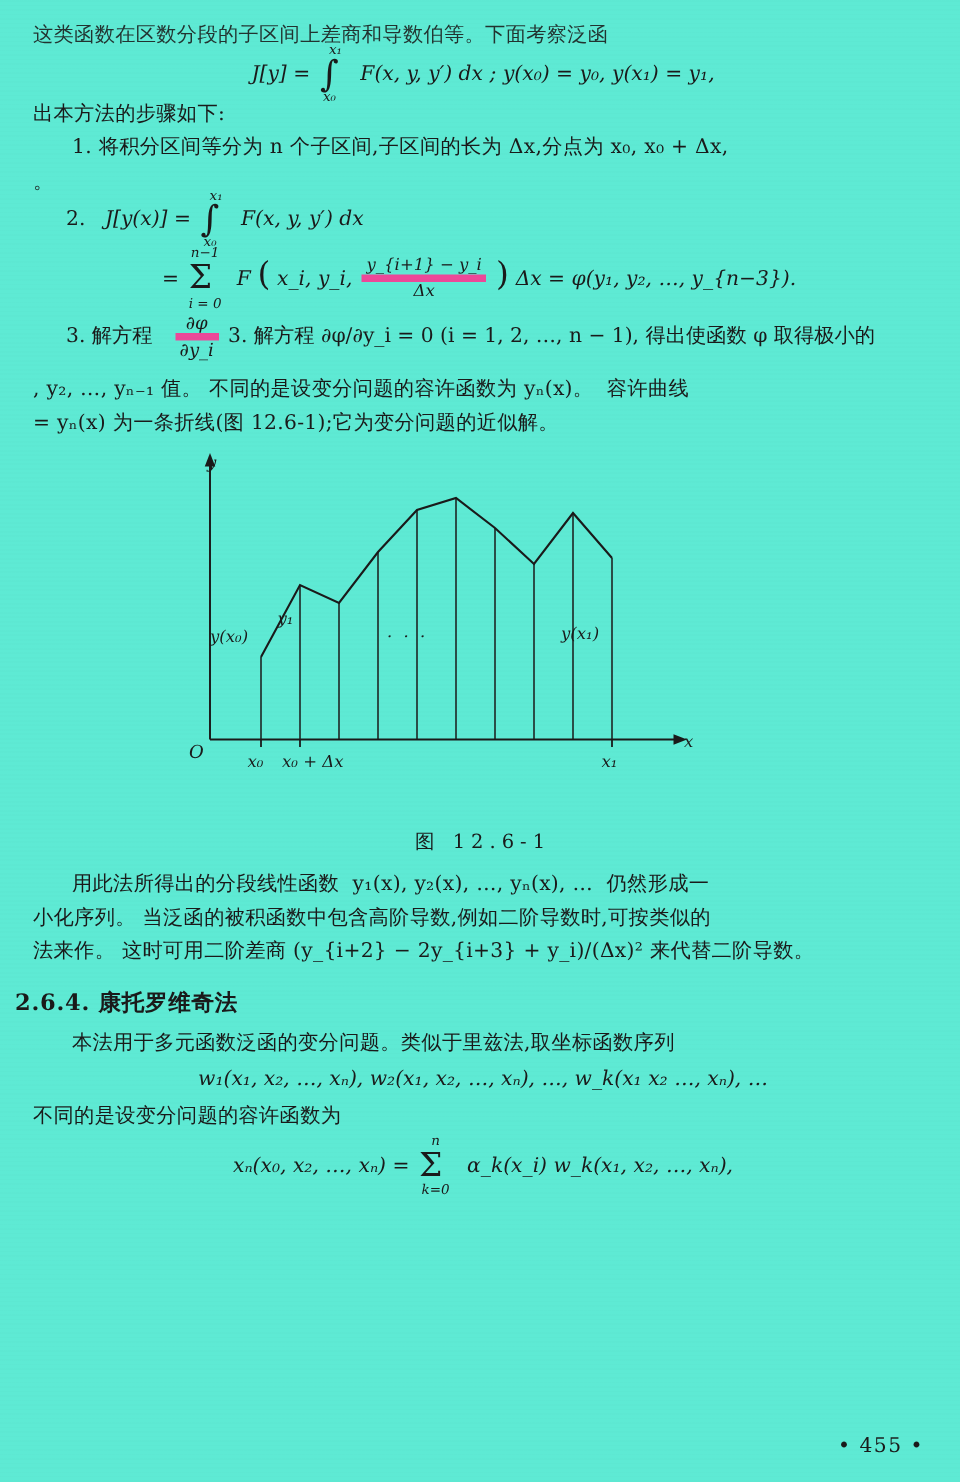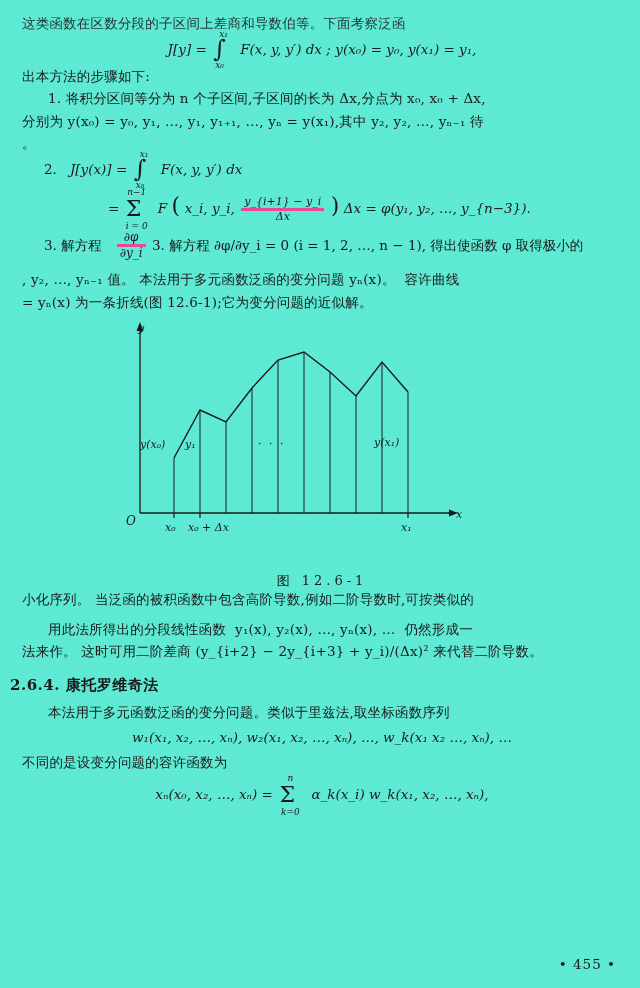--- a/index.html
+++ b/index.html
@@ -62,21 +62,21 @@
   }
   .frac {
     display: inline-block;
     vertical-align: middle;
     text-align: center;
     font-size: 11px;
     line-height: 1.1;
     margin: 0 2px;
   }
   .frac .num { display: block; padding: 0 3px; }
-  .frac .den { display: block; border-top: 3px solid #ec4899; padding: 0 3px; }
+  .frac .den { display: block; border-top: 5px solid #ec4899; padding: 0 3px; }
   .intg {
     display: inline-block;
     position: relative;
     font-size: 24px;
     font-style: normal;
     line-height: .8;
     vertical-align: middle;
     margin: 0 10px 0 2px;
   }
   .intg .lim-top {
@@ -155,21 +155,20 @@
 
     <div class="mathline">
       <span class="math">J[y] =</span>
       <span class="intg">∫<span class="lim-top">x₁</span><span class="lim-bot">x₀</span></span>
       <span class="math">F(x, y, y′) dx ;</span>
       <span class="math">y(x₀) = y₀,  y(x₁) = y₁,</span>
     </div>
 
     <p class="line">出本方法的步骤如下:</p>
     <p class="line indent1">1. 将积分区间等分为 n 个子区间,子区间的长为 Δx,分点为 x₀, x₀ + Δx,</p>
-    <p class="line">分别为 y(x₀) = y₀, y₁, …, y₁, y₁₊₁, …, yₙ = y(x₁),其中 y₂, y₂, …, yₙ₋₁ 待</p>
     <p class="line">。</p>
 
     <div class="mathline" style="text-align:left; padding-left:22px;">
       <span class="math" style="font-style:normal;">2.&nbsp;&nbsp;</span>
       <span class="math">J[y(x)] =</span>
       <span class="intg">∫<span class="lim-top">x₁</span><span class="lim-bot">x₀</span></span>
       <span class="math">F(x, y, y′) dx</span>
     </div>
 
     <div class="mathline" style="text-align:left; padding-left:86px; margin-top:14px;">
@@ -188,21 +187,21 @@
 
     <div class="mathline" style="text-align:left; padding-left:22px; margin-top:8px;">
       <span style="font-style:normal; font-size:13.5px;">3. 解方程&nbsp;&nbsp;</span>
       <span class="frac" style="font-size:12px;">
         <span class="num">∂φ</span>
         <span class="den">∂y_i</span>
       </span>
       <span style="font-style:normal; font-size:13.5px;">3. 解方程  ∂φ/∂y_i  = 0 (i = 1, 2, …, n − 1), 得出使函数 φ 取得极小的</span>
     </div>
 
-    <p class="line" style="margin-top:10px;">, y₂, …, yₙ₋₁ 值。 本法用于多元函数泛函的变分问题 yₙ(x)。  容许曲线</p>
+    <p class="line" style="margin-top:10px;">, y₂, …, yₙ₋₁ 值。 不同的是设变分问题的容许函数为 yₙ(x)。  容许曲线</p>
     <p class="line">= yₙ(x) 为一条折线(图 12.6-1);它为变分问题的近似解。</p>
 
     <div class="figwrap">
       <svg width="600" height="250" viewBox="0 0 600 250">
 
         <line x1="118" y1="10" x2="118" y2="195" stroke="#1a1a1a" stroke-width="1.3"></line>
         <line x1="118" y1="195" x2="430" y2="195" stroke="#1a1a1a" stroke-width="1.3"></line>
         <polygon points="118,4 114.5,13 121.5,13" fill="#1a1a1a"></polygon>
         <polygon points="436,195 427,191.5 427,198.5" fill="#1a1a1a"></polygon>
 
@@ -224,29 +223,29 @@
         <line x1="386" y1="195" x2="386" y2="200" stroke="#1a1a1a" stroke-width="1.2"></line>
       </svg>
 
       <span class="fig-label" style="left:116px; top:4px;">y</span>
       <span class="fig-label" style="left:434px; top:190px;">x</span>
       <span class="fig-label" style="left:104px; top:196px; font-size:12px;">O</span>
       <span class="fig-label" style="left:143px; top:203px;">x₀</span>
       <span class="fig-label" style="left:166px; top:203px;">x₀ + Δx</span>
       <span class="fig-label" style="left:379px; top:203px;">x₁</span>
       <span class="fig-label" style="left:118px; top:120px;">y(x₀)</span>
-      <span class="fig-label" style="left:163px; top:120px;text-align:center;">y₁</span>
+      <span class="fig-label" style="left:163px; top:108px;text-align:center;">y₁</span>
       <span class="fig-label" style="left:236px; top:120px; letter-spacing:2px;">· · ·</span>
       <span class="fig-label" style="left:352px; top:118px;">y(x₁)</span>
     </div>
 
     <div class="figcap">图    12.6-1</div>
 
+    <p class="line indent1" style="margin-top:10px;">用此法所得出的分段线性函数  y₁(x), y₂(x), …, yₙ(x), …  仍然形成一</p>
     <p class="line">小化序列。 当泛函的被积函数中包含高阶导数,例如二阶导数时,可按类似的</p>
-    <p class="line indent1" style="margin-top:10px;">用此法所得出的分段线性函数  y₁(x), y₂(x), …, yₙ(x), …  仍然形成一</p>
     <p class="line">法来作。 这时可用二阶差商 (y_{i+2} − 2y_{i+3} + y_i)/(Δx)² 来代替二阶导数。</p>
 
     <h2 class="sec-head">2.6.4. 康托罗维奇法</h2>
 
     <p class="line indent1">本法用于多元函数泛函的变分问题。类似于里兹法,取坐标函数序列</p>
 
     <div class="mathline">
       <span class="math">w₁(x₁, x₂, …, xₙ), w₂(x₁, x₂, …, xₙ), …, w_k(x₁ x₂ …, xₙ), …</span>
     </div>
 

